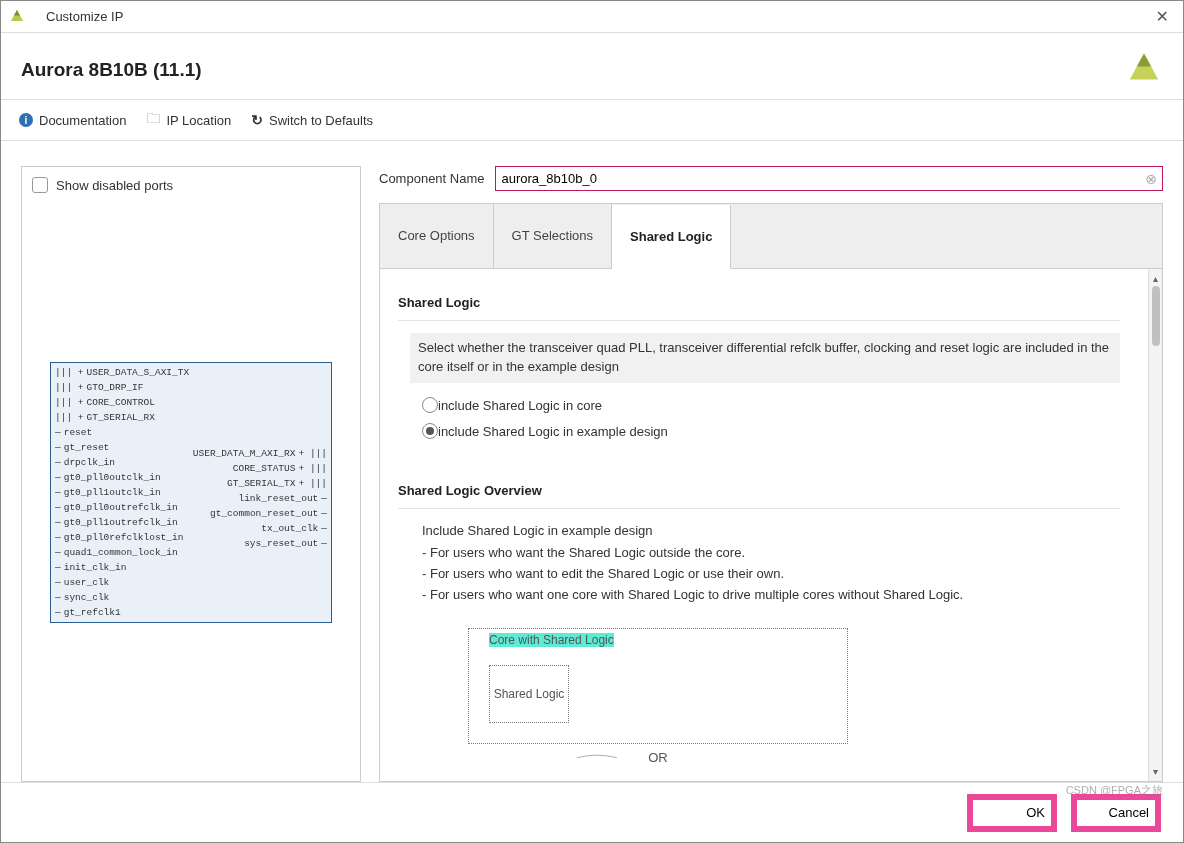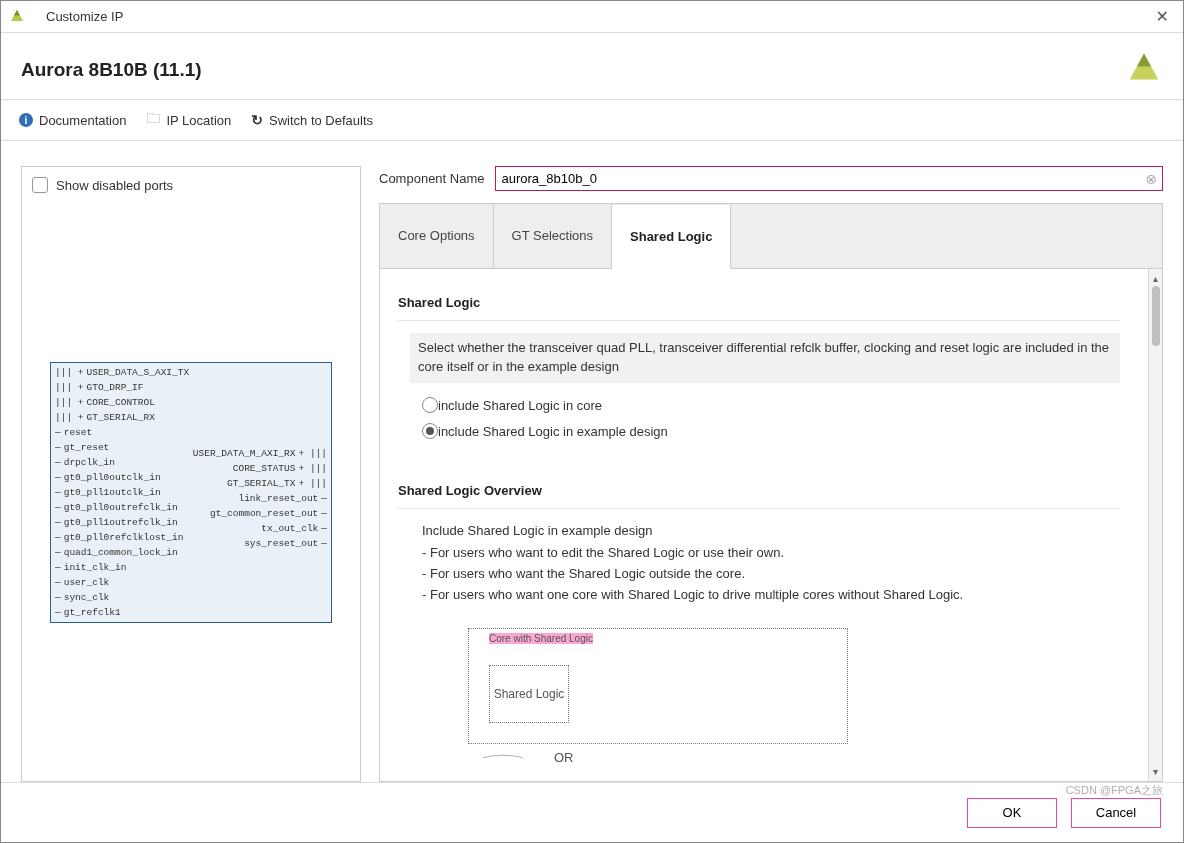--- a/index.html
+++ b/index.html
@@ -228,57 +228,58 @@
     width: 380px;
   }
   .dotted-box {
     border: 1.5px dotted #777;
     padding: 24px 16px 20px 16px;
     position:relative;
   }
   .dotted-box .box-label {
     position:absolute;
     top: 4px; left: 20px;
-    background:#f9a8d4;
-    font-size: 10px;
+    background:#5eead4;
+    font-size: 12px;
   }
   .inner-dotted {
     border: 1.5px dotted #777;
     width: 80px; height: 58px;
     display:flex; align-items:center; justify-content:center;
     text-align:center;
     font-size: 12px;
     margin:  6px 0 0 4px;
   }
   .spacer { height:6px;}
   .or-row {
-    display:flex; align-items:center; 
+    display:flex; align-items:center; justify-content:center;
     gap: 16px; margin-top: 6px;
   }
   .or-row .swash {
     width: 70px; height: 6px;
   }
 
   
   .footer {
     position:absolute; left:0; right:0; bottom:0;
     height: 60px;
     border-top: 1px solid #ddd;
     display:flex; align-items:center; justify-content:flex-end;
     padding: 0 22px;
     gap: 14px;
     background:#fff;
   }
   .footer button {
     min-width: 90px;
-    height: 30px;
-    border: 1px solid #ec4899;
+    height: 38px;
+    border: 6px solid #ec4899;
     background: #fff;
     font-size: 13px;
     cursor:pointer;
+    text-align:right;
   }
   .watermark {
     position:absolute;
     right: 20px; bottom: 44px;
     font-size: 11px;
     color: rgba(120,120,120,0.6);
   }
 </style>
 </head>
 <body>
@@ -507,22 +508,22 @@
           </div>
 
         <div style="height:28px"></div>
 
         <div class="section-h">Shared Logic Overview</div>
         <div class="hr"></div>
 
         <div class="overview-list">
           <div class="lead">Include Shared Logic in example design</div>
           <div id="overview-bullets">
+              <div>- For users who want the Shared Logic outside the core.</div>
               <div>- For users who want to edit the Shared Logic or use their own.</div>
-              <div>- For users who want the Shared Logic outside the core.</div>
               <div>- For users who want one core with Shared Logic to drive multiple cores without Shared Logic.</div>
             </div>
         </div>
 
         <div class="diagram-wrap">
           <div class="dotted-box">
             <span class="box-label">Core with Shared Logic</span>
             <div class="spacer"></div>
             <div class="inner-dotted">
               <span>Shared Logic</span>

